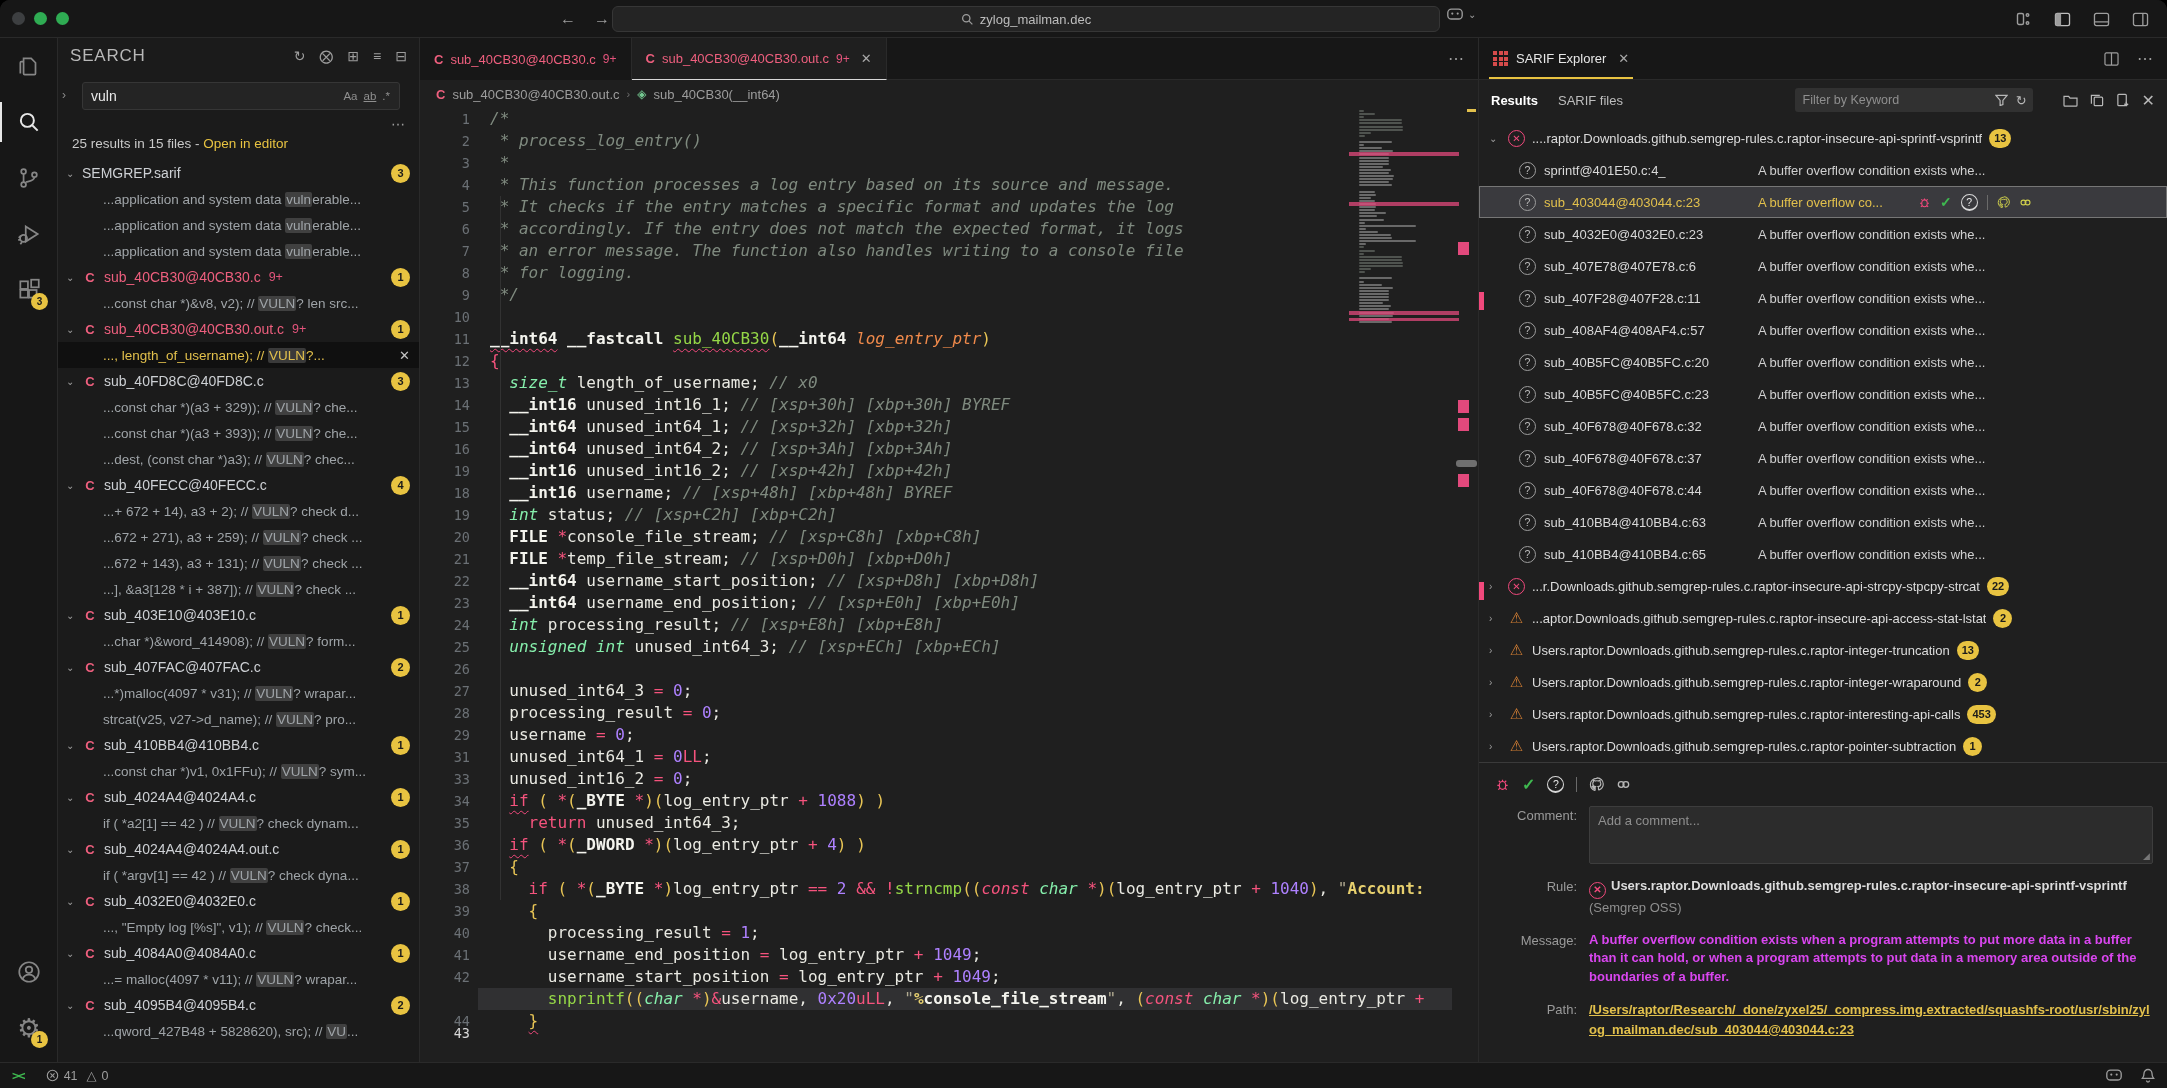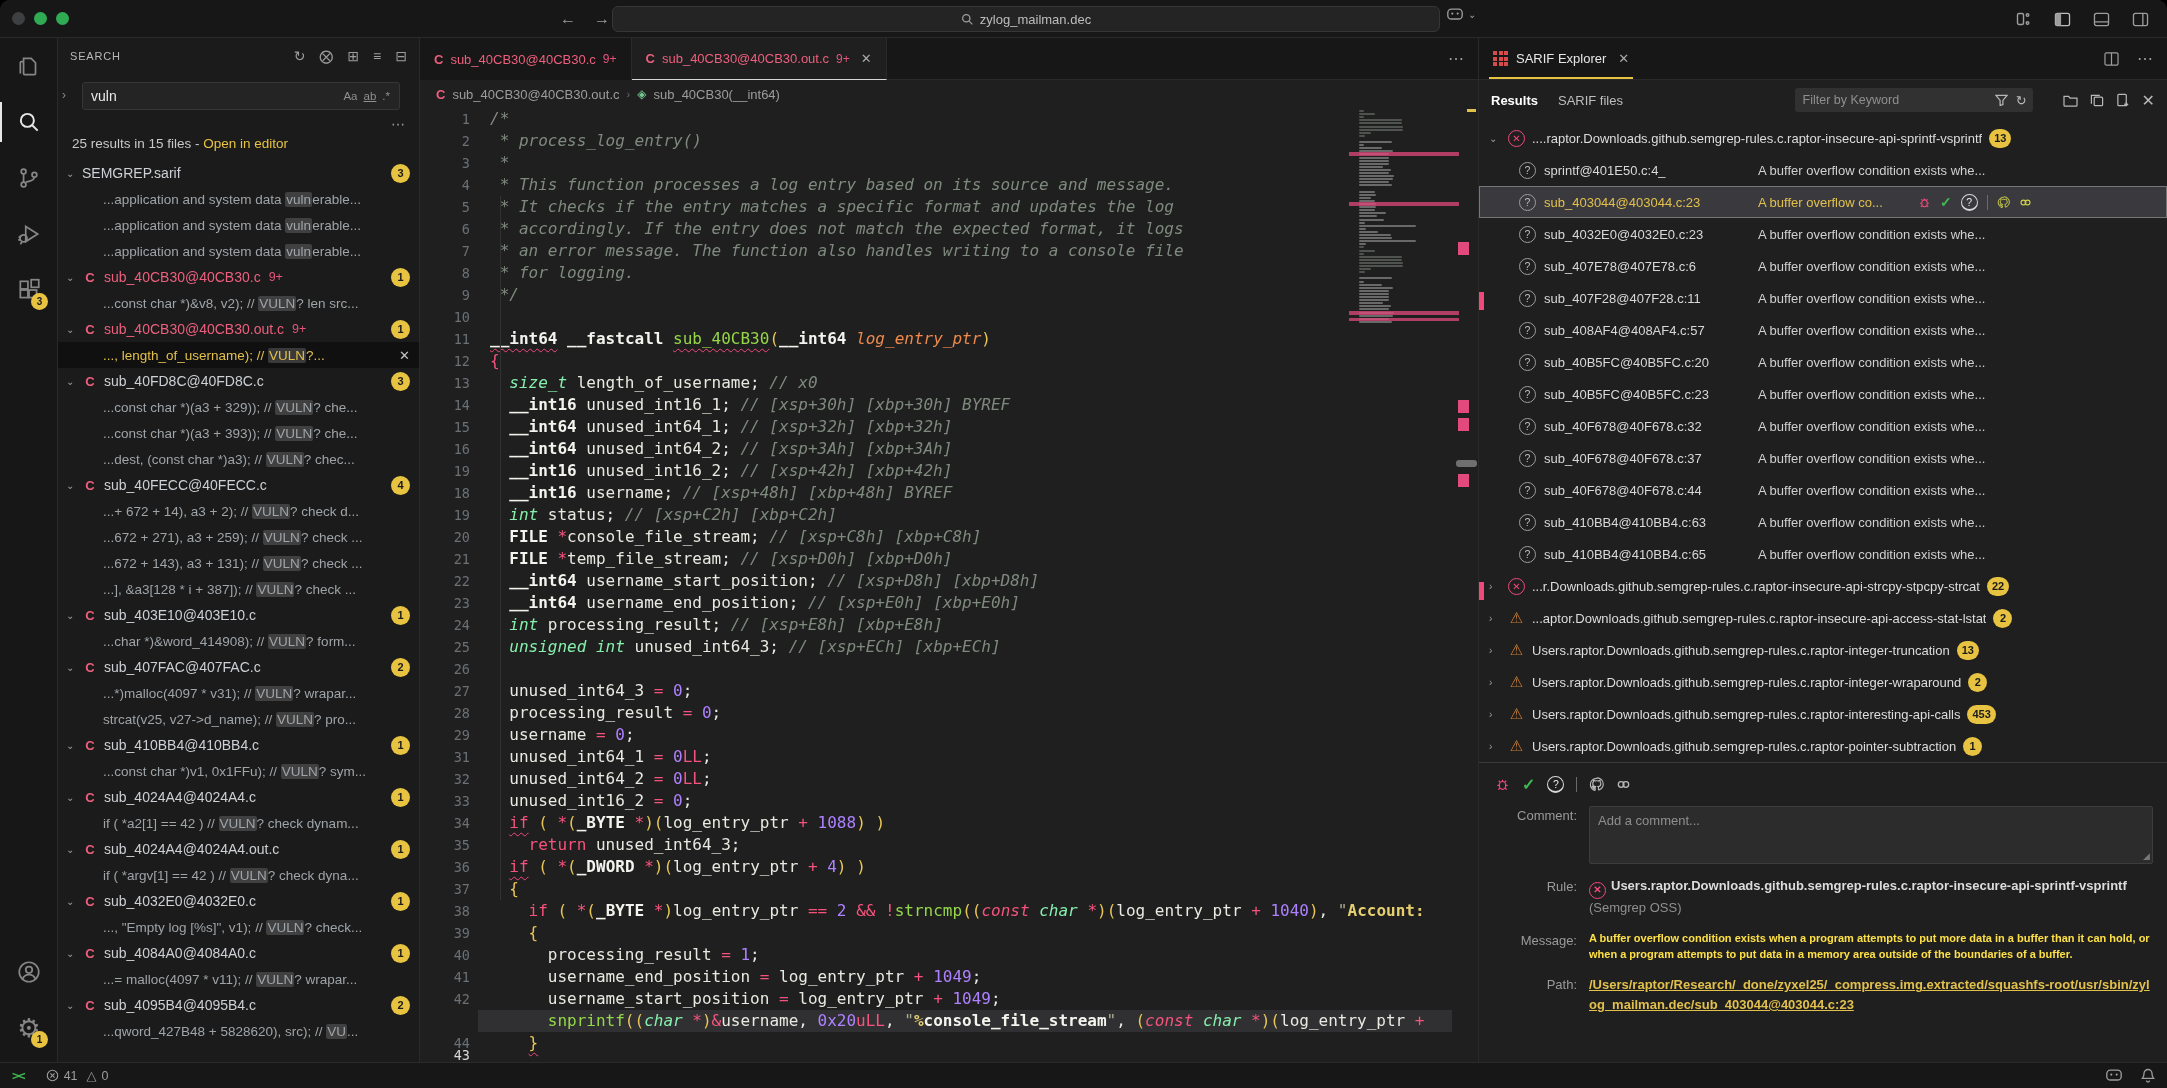--- a/index.html
+++ b/index.html
@@ -22,21 +22,21 @@
   .activitybar{position:absolute;left:0;top:38px;width:58px;height:1024px;background:#171717;border-right:1px solid #2a2a2a;}
   .ab-item{position:relative;width:58px;height:56px;display:flex;align-items:center;justify-content:center;color:#868686;}
   .ab-item.active{color:#e7e7e7;}
   .ab-item.active::before{content:'';position:absolute;left:0;top:8px;bottom:8px;width:2px;background:#e7e7e7;}
   .ab-bottom{position:absolute;bottom:6px;left:0;width:58px;}
   .ab-badge{position:absolute;right:10px;bottom:8px;min-width:17px;height:17px;border-radius:9px;background:#e8c341;color:#1b1b1b;font-size:10px;font-weight:700;display:flex;align-items:center;justify-content:center;padding:0 3px;}
 
   
   .sidebar{position:absolute;left:58px;top:38px;width:362px;height:1024px;background:#1b1b1b;border-right:1px solid #2a2a2a;overflow:hidden;}
   .sb-head{position:absolute;left:0;top:0;width:100%;height:36px;display:flex;align-items:center;padding:0 12px;}
-  .sb-title{color:#b8b8b8;font-size:11px;letter-spacing:.8px;}
+  .sb-title{color:#b8b8b8;font-size:17px;letter-spacing:.8px;}
   .sb-head-icons{margin-left:auto;display:flex;gap:14px;color:#9d9d9d;font-size:14px;}
   .sb-expand{position:absolute;left:4px;top:50px;color:#8a8a8a;font-size:12px;}
   .searchbox{position:absolute;left:24px;top:44px;width:318px;height:28px;background:#242424;border:1px solid #363636;border-radius:3px;display:flex;align-items:center;padding:0 6px 0 8px;}
   .searchbox .query{color:#eaeaea;font-size:14px;flex:1;}
   .sb-toggle{color:#8f8f8f;font-size:11.5px;padding:1px 3px;border-radius:3px;}
   .sb-toggle.ul{text-decoration:underline;}
   .sb-more{position:absolute;right:14px;top:78px;color:#9d9d9d;font-size:14px;}
   .sb-summary{position:absolute;left:14px;top:98px;font-size:13.5px;color:#c9c9c9;white-space:nowrap;}
   .sb-summary a{color:#e8c341;text-decoration:none;}
   .sb-tree{position:absolute;left:0;top:122px;width:362px;bottom:0;overflow:hidden;}
@@ -137,21 +137,21 @@
   .edge-mark{position:absolute;left:0;width:5px;height:18px;background:#f1497c;}
   .sp-details{flex:1;border-top:1px solid #3a3a3a;padding:10px 14px 0 14px;overflow:hidden;}
   .d-icons{display:flex;align-items:center;gap:12px;margin:2px 0 12px 2px;}
   .d-grid{display:grid;grid-template-columns:84px 1fr;column-gap:12px;row-gap:13px;align-items:start;}
   .d-label{color:#9a9a9a;font-size:13px;text-align:right;padding-top:2px;}
   .d-comment{height:58px;background:#2c2c2c;border:1px solid #3d3d3d;border-radius:2px;color:#8f8f8f;font-size:13px;padding:6px 8px;position:relative;}
   .d-resize{position:absolute;right:2px;bottom:2px;color:#777;font-size:9px;}
   .d-rule{font-size:13px;color:#dcdcdc;font-weight:700;line-height:1.45;}
   .d-rule .sev{display:inline-flex;vertical-align:-3px;margin-right:5px;}
   .d-rule .suffix{color:#8f8f8f;font-weight:400;}
-  .d-msg{font-size:11px;color:#fde047;font-weight:700;line-height:1.45;}
+  .d-msg{font-size:13px;color:#d946ef;font-weight:700;line-height:1.45;}
   .d-path{font-size:13px;line-height:1.5;word-break:break-all;}
   .d-path a{color:#e2c04c;font-weight:700;}
 
   
   .statusbar{position:absolute;left:0;bottom:0;width:2167px;height:26px;background:#171717;border-top:1px solid #2a2a2a;display:flex;align-items:center;padding:0 12px;color:#9d9d9d;font-size:12.5px;}
   .remote{color:#3fb950;font-family:"DejaVu Sans Mono",monospace;font-weight:700;letter-spacing:-2px;margin-right:22px;font-size:13px;}
   .problems{display:flex;align-items:center;gap:5px;}
   .sb-right{margin-left:auto;display:flex;align-items:center;gap:18px;}
 </style>
 </head>
@@ -498,21 +498,20 @@
           <div class="code-line"><span class="gut">21</span><span class="ltext"><span class="tk p">  </span><span class="tk b">FILE</span><span class="tk p"> </span><span class="tk k">*</span><span class="tk p">temp_file_stream;</span><span class="tk c"> // [xsp+D0h] [xbp+D0h]</span></span></div>
           <div class="code-line"><span class="gut">22</span><span class="ltext"><span class="tk p">  </span><span class="tk b">__int64</span><span class="tk p"> username_start_position;</span><span class="tk c"> // [xsp+D8h] [xbp+D8h]</span></span></div>
           <div class="code-line"><span class="gut">23</span><span class="ltext"><span class="tk p">  </span><span class="tk b">__int64</span><span class="tk p"> username_end_position;</span><span class="tk c"> // [xsp+E0h] [xbp+E0h]</span></span></div>
           <div class="code-line"><span class="gut">24</span><span class="ltext"><span class="tk p">  </span><span class="tk t">int</span><span class="tk p"> processing_result;</span><span class="tk c"> // [xsp+E8h] [xbp+E8h]</span></span></div>
           <div class="code-line"><span class="gut">25</span><span class="ltext"><span class="tk p">  </span><span class="tk t">unsigned</span><span class="tk p"> </span><span class="tk t">int</span><span class="tk p"> unused_int64_3;</span><span class="tk c"> // [xsp+ECh] [xbp+ECh]</span></span></div>
           <div class="code-line"><span class="gut">26</span><span class="ltext"></span></div>
           <div class="code-line"><span class="gut">27</span><span class="ltext"><span class="tk p">  unused_int64_3 </span><span class="tk k">=</span><span class="tk p"> </span><span class="tk n">0</span><span class="tk p">;</span></span></div>
           <div class="code-line"><span class="gut">28</span><span class="ltext"><span class="tk p">  processing_result </span><span class="tk k">=</span><span class="tk p"> </span><span class="tk n">0</span><span class="tk p">;</span></span></div>
           <div class="code-line"><span class="gut">29</span><span class="ltext"><span class="tk p">  username </span><span class="tk k">=</span><span class="tk p"> </span><span class="tk n">0</span><span class="tk p">;</span></span></div>
           <div class="code-line"><span class="gut">31</span><span class="ltext"><span class="tk p">  unused_int64_1 </span><span class="tk k">=</span><span class="tk p"> </span><span class="tk n">0</span><span class="tk k">LL</span><span class="tk p">;</span></span></div>
-          <div class="code-line"><span class="gut">32</span><span class="ltext"><span class="tk p">  unused_int64_2 </span><span class="tk k">=</span><span class="tk p"> </span><span class="tk n">0</span><span class="tk k">LL</span><span class="tk p">;</span></span></div>
           <div class="code-line"><span class="gut">33</span><span class="ltext"><span class="tk p">  unused_int16_2 </span><span class="tk k">=</span><span class="tk p"> </span><span class="tk n">0</span><span class="tk p">;</span></span></div>
           <div class="code-line"><span class="gut">34</span><span class="ltext"><span class="tk p">  </span><span class="tk k sq">if</span><span class="tk p"> </span><span class="tk y">(</span><span class="tk p"> </span><span class="tk k">*</span><span class="tk y">(</span><span class="tk b">_BYTE</span><span class="tk p"> </span><span class="tk k">*</span><span class="tk y">)(</span><span class="tk p">log_entry_ptr </span><span class="tk k">+</span><span class="tk p"> </span><span class="tk n">1088</span><span class="tk y">)</span><span class="tk p"> </span><span class="tk y">)</span></span></div>
           <div class="code-line"><span class="gut">35</span><span class="ltext"><span class="tk p">    </span><span class="tk k">return</span><span class="tk p"> unused_int64_3;</span></span></div>
           <div class="code-line"><span class="gut">36</span><span class="ltext"><span class="tk p">  </span><span class="tk k sq">if</span><span class="tk p"> </span><span class="tk y">(</span><span class="tk p"> </span><span class="tk k">*</span><span class="tk y">(</span><span class="tk b">_DWORD</span><span class="tk p"> </span><span class="tk k">*</span><span class="tk y">)(</span><span class="tk p">log_entry_ptr </span><span class="tk k">+</span><span class="tk p"> </span><span class="tk n">4</span><span class="tk y">)</span><span class="tk p"> </span><span class="tk y">)</span></span></div>
           <div class="code-line"><span class="gut">37</span><span class="ltext"><span class="tk p">  </span><span class="tk y">{</span></span></div>
           <div class="code-line"><span class="gut">38</span><span class="ltext"><span class="tk p">    </span><span class="tk k">if</span><span class="tk p"> </span><span class="tk y">(</span><span class="tk p"> </span><span class="tk k">*</span><span class="tk y">(</span><span class="tk b">_BYTE</span><span class="tk p"> </span><span class="tk k">*</span><span class="tk y">)</span><span class="tk p">log_entry_ptr </span><span class="tk k">==</span><span class="tk p"> </span><span class="tk n">2</span><span class="tk p"> </span><span class="tk k">&amp;&amp;</span><span class="tk p"> </span><span class="tk k">!</span><span class="tk f">strncmp</span><span class="tk y">((</span><span class="tk k i">const</span><span class="tk p"> </span><span class="tk t">char</span><span class="tk p"> </span><span class="tk k">*</span><span class="tk y">)(</span><span class="tk p">log_entry_ptr </span><span class="tk k">+</span><span class="tk p"> </span><span class="tk n">1040</span><span class="tk y">)</span><span class="tk p">, </span><span class="tk sp">"</span><span class="tk s">Account:</span></span></div>
           <div class="code-line"><span class="gut">39</span><span class="ltext"><span class="tk p">    </span><span class="tk y">{</span></span></div>
           <div class="code-line"><span class="gut">40</span><span class="ltext"><span class="tk p">      processing_result </span><span class="tk k">=</span><span class="tk p"> </span><span class="tk n">1</span><span class="tk p">;</span></span></div>
           <div class="code-line"><span class="gut">41</span><span class="ltext"><span class="tk p">      username_end_position </span><span class="tk k">=</span><span class="tk p"> log_entry_ptr </span><span class="tk k">+</span><span class="tk p"> </span><span class="tk n">1049</span><span class="tk p">;</span></span></div>
           <div class="code-line"><span class="gut">42</span><span class="ltext"><span class="tk p">      username_start_position </span><span class="tk k">=</span><span class="tk p"> log_entry_ptr </span><span class="tk k">+</span><span class="tk p"> </span><span class="tk n">1049</span><span class="tk p">;</span></span></div>

